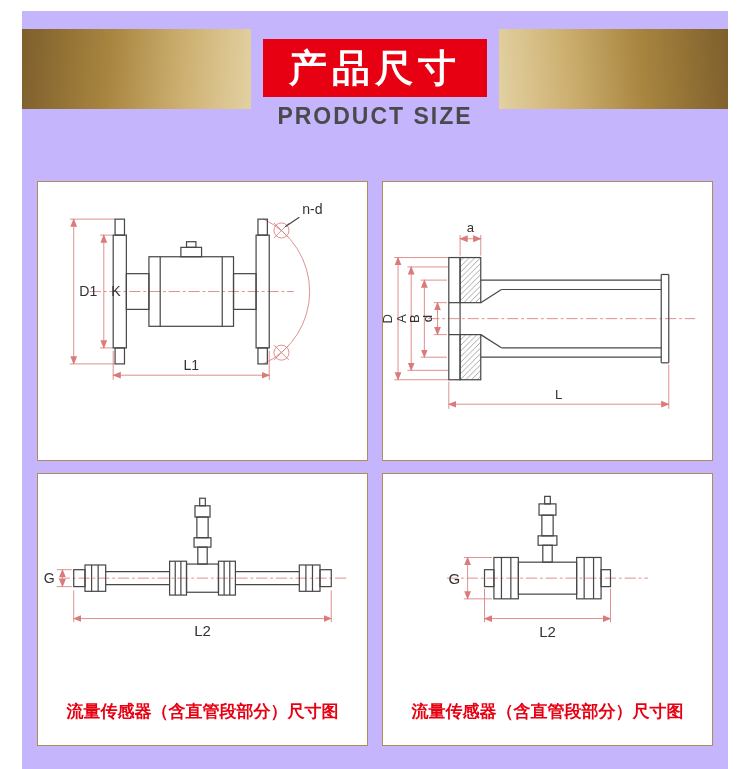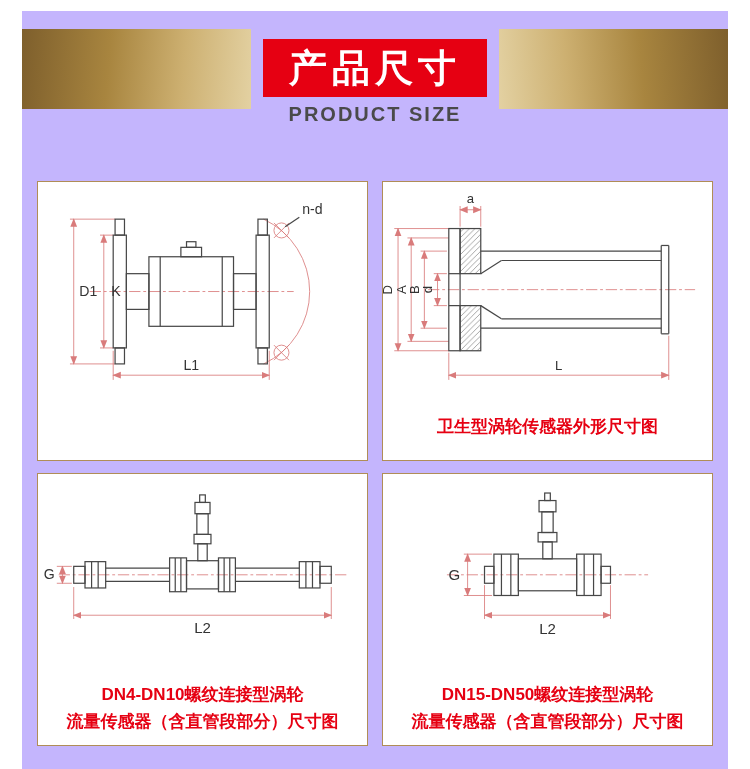--- a/index.html
+++ b/index.html
@@ -14,21 +14,21 @@
   .gold-bar.left  { left:0;  background:linear-gradient(95deg,  #7e5f2c 0%, #a8853f 38%, #cdb071 70%, #e3d1a2 100%); }
   .gold-bar.right { right:0; background:linear-gradient(265deg, #7e5f2c 0%, #a8853f 38%, #cdb071 70%, #e3d1a2 100%); }
   .banner {
     position:absolute; top:28px; left:50%; transform:translateX(-50%);
     width:224px; height:58px; background:#e60012;
     display:flex; align-items:center; justify-content:center;
   }
   .banner-title { color:#fff; font-size:38px; font-weight:bold; letter-spacing:5px; }
   .subtitle {
     position:absolute; top:92px; left:0; right:0; text-align:center;
-    font-size:20px; font-weight:bold; color:#4a4a4a; letter-spacing:2px;
+    font-size:23px; font-weight:bold; color:#4a4a4a; letter-spacing:2px;
   }
   
   .grid {
     display:grid; grid-template-columns:1fr 1fr; grid-template-rows:280px 273px;
     gap:12px 14px; padding:12px 15px 20px;
   }
   .panel { border:1px solid #b08d57; background:#fff; display:flex; flex-direction:column; overflow:hidden; }
   .drawing { flex:1 1 auto; width:100%; min-height:0; display:block; }
   .caption {
     flex:0 0 auto; min-height:58px; padding:2px 6px 10px;
@@ -155,23 +155,20 @@
         </g>
         <g fill="#333333" font-family="Liberation Sans, sans-serif" font-size="14">
           <text transform="rotate(-90 10 105)" x="10" y="105" text-anchor="middle">D</text>
           <text transform="rotate(-90 24 105)" x="24" y="105" text-anchor="middle">A</text>
           <text transform="rotate(-90 38 105)" x="38" y="105" text-anchor="middle">B</text>
           <text transform="rotate(-90 52 105)" x="52" y="105" text-anchor="middle">d</text>
           <text x="93" y="13" text-anchor="middle">a</text>
           <text x="187" y="191" text-anchor="middle">L</text>
         </g>
       </svg>
-      <div class="caption">
-        <div>卫生型涡轮传感器外形尺寸图</div>
-      </div>
     </section>
 
     <section class="panel">
       <svg class="drawing" viewBox="0 0 350 215" preserveAspectRatio="xMidYMid meet">
         <defs>
           <marker id="ar3" viewBox="0 0 10 10" refX="9" refY="5" markerWidth="9" markerHeight="9" orient="auto-start-reverse" markerUnits="userSpaceOnUse">
             <path d="M0,1 L10,5 L0,9 Z" fill="#d97b7b"></path>
           </marker>
         </defs>
         <g stroke="#d97b7b" stroke-width="0.9" fill="none">
@@ -208,21 +205,20 @@
           <rect x="169" y="40" width="12" height="22"></rect>
           <rect x="167" y="28" width="16" height="12"></rect>
           <rect x="172" y="20" width="6" height="8"></rect>
         </g>
         <g fill="#333333" font-family="Liberation Sans, sans-serif" font-size="15">
           <text x="12" y="110" text-anchor="middle">G</text>
           <text x="175" y="167" text-anchor="middle" font-size="16">L2</text>
         </g>
       </svg>
       <div class="caption">
-        <div>DN4-DN10螺纹连接型涡轮</div>
         <div>流量传感器（含直管段部分）尺寸图</div>
       </div>
     </section>
 
     <section class="panel">
       <svg class="drawing" viewBox="0 0 350 215" preserveAspectRatio="xMidYMid meet">
         <defs>
           <marker id="ar4" viewBox="0 0 10 10" refX="9" refY="5" markerWidth="9" markerHeight="9" orient="auto-start-reverse" markerUnits="userSpaceOnUse">
             <path d="M0,1 L10,5 L0,9 Z" fill="#d97b7b"></path>
           </marker>
@@ -251,19 +247,18 @@
           <rect x="169" y="38" width="12" height="22"></rect>
           <rect x="166" y="26" width="18" height="12"></rect>
           <rect x="172" y="18" width="6" height="8"></rect>
         </g>
         <g fill="#333333" font-family="Liberation Sans, sans-serif" font-size="16">
           <text x="76" y="111" text-anchor="middle">G</text>
           <text x="175" y="168" text-anchor="middle">L2</text>
         </g>
       </svg>
       <div class="caption">
-        <div>DN15-DN50螺纹连接型涡轮</div>
         <div>流量传感器（含直管段部分）尺寸图</div>
       </div>
     </section>
 
   </div>
 </div>
 
 </body></html>

